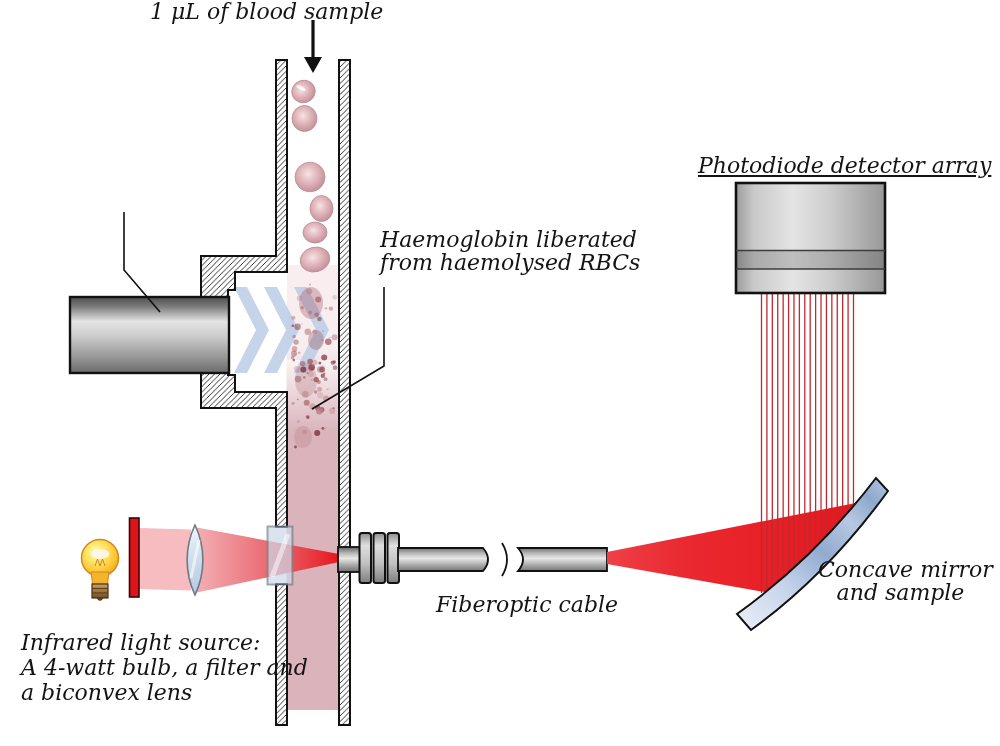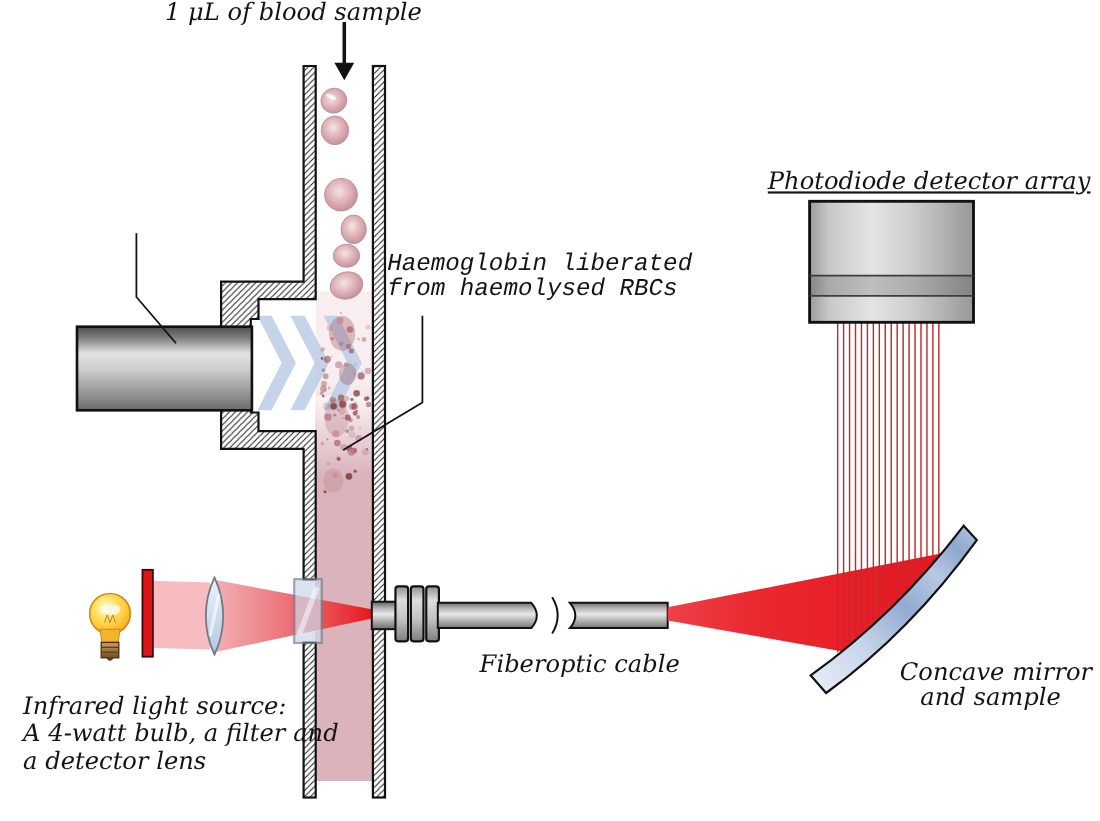--- a/index.html
+++ b/index.html
@@ -287,32 +287,32 @@
     <polygon points="304,57 322,57 313,73" fill="#111111"></polygon>
   </g>
 
   <polyline points="124,212 124,270 160,312" fill="none" stroke="#111111" stroke-width="1.6"></polyline>
   <polyline points="384,287 384,366 312,409" fill="none" stroke="#111111" stroke-width="1.6"></polyline>
 </svg>
 
 <div class="lbl" style="left:150px;top:0px;width:176px;text-align:center;">1 μL of blood sample</div>
 
 
-<div class="lbl" style="left:352px;top:228px;font-family:Liberation Mono, monospace;">
+<div class="lbl" style="left:380px;top:228px;">
   <span class="ln">Haemoglobin liberated</span>
   <span class="ln">from haemolysed RBCs</span>
 </div>
 
 <div class="lbl center" style="left:698px;top:154px;width:220px;text-decoration:underline;">Photodiode detector array</div>
 
 <div class="lbl center" style="left:436px;top:593px;width:132px;text-align:center;">Fiberoptic cable</div>
 
-<div class="lbl center" style="left:818px;top:600px;width:165px;">
+<div class="lbl center" style="left:818px;top:558px;width:165px;">
   <span class="ln">Concave mirror</span>
   <span class="ln">and sample</span>
 </div>
 
 <div class="lbl infrared" style="left:21px;top:630px;font-style:italic;">
   <span class="ln">Infrared light source:</span>
   <span class="ln">A 4-watt bulb, a filter and</span>
-  <span class="ln">a detector lens</span>
+  <span class="ln">a biconvex lens</span>
 </div>
 </div>
 
 </body></html>

